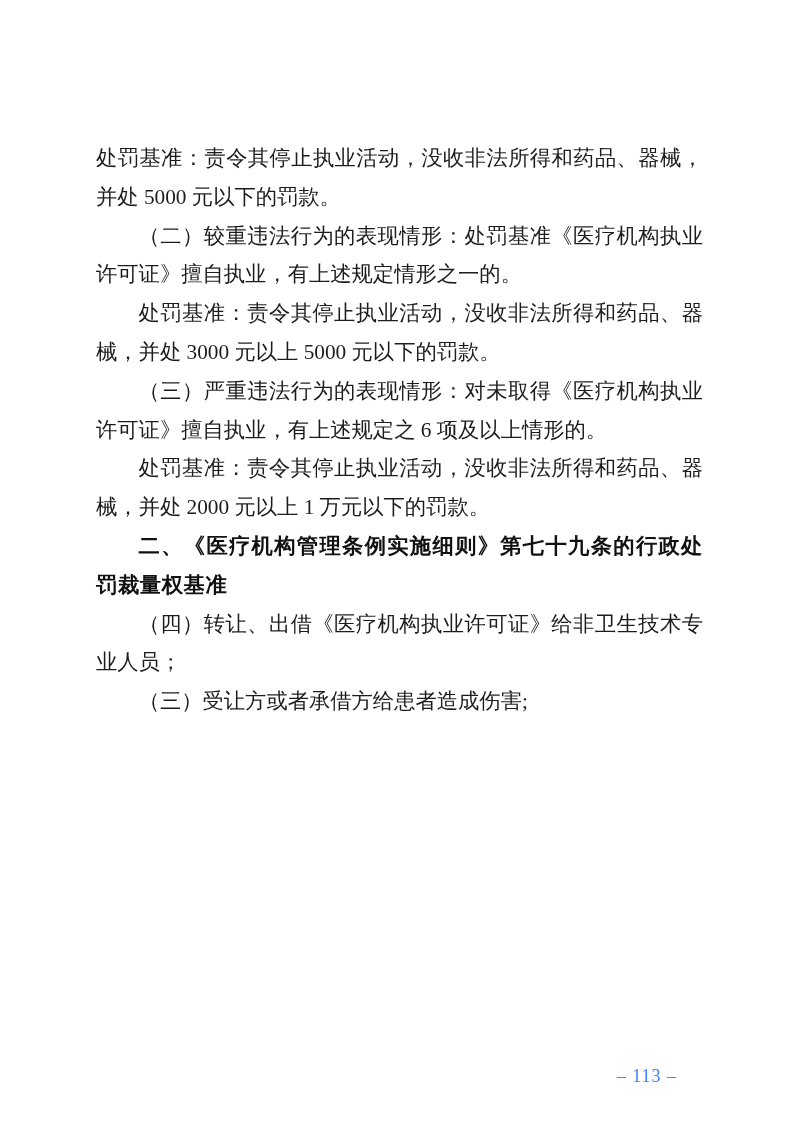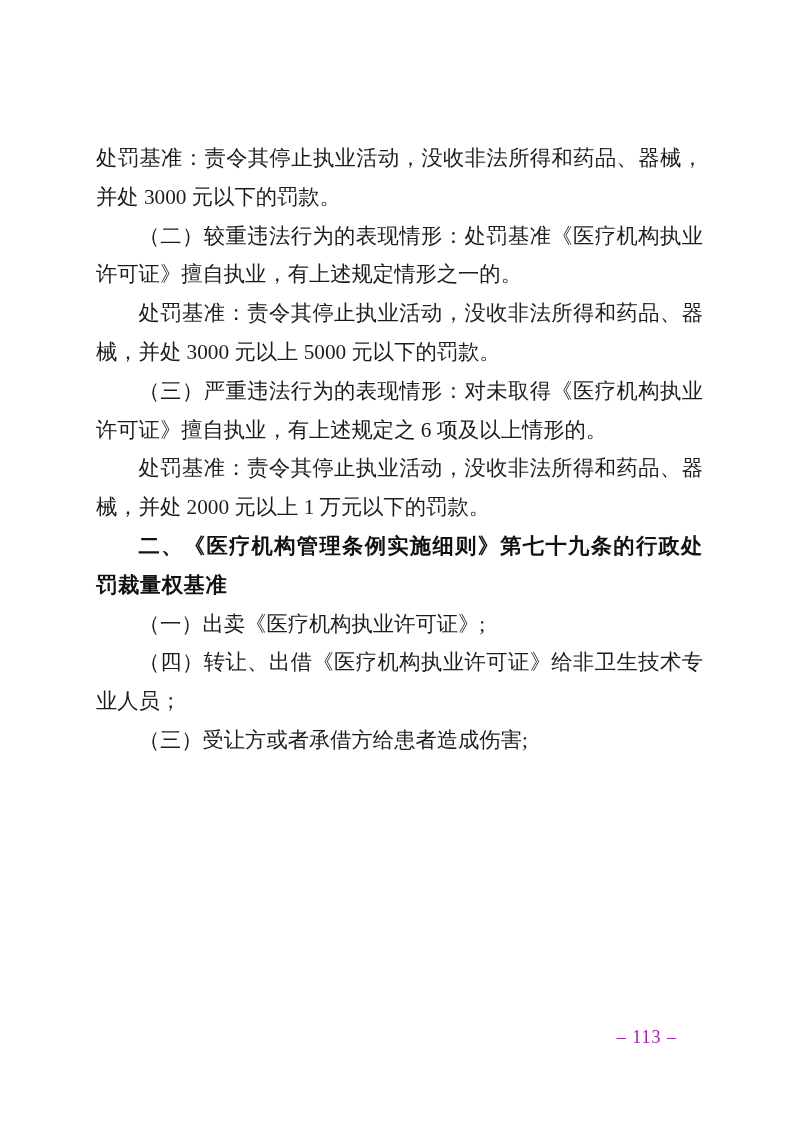--- a/index.html
+++ b/index.html
@@ -35,38 +35,37 @@
     text-indent: 0;
   }
   .content p.heading {
     font-weight: bold;
     font-family: Liberation Sans, sans-serif;
     letter-spacing: 0.6px;
     color: #111111;
   }
   .page-footer {
     position: absolute;
-    top: 1026px;
+    top: 1065px;
     right: 117px;
     font-size: 18px;
     line-height: 22px;
-    color: #a21caf;
+    color: #3b82f6;
     font-family: "Liberation Serif", "DejaVu Serif", serif;
     letter-spacing: 1px;
   }
 </style>
 </head>
 <body>
 
 <div class="page">
   <div class="content">
-    <p class="no-indent">处罚基准：责令其停止执业活动，没收非法所得和药品、器械，并处 3000 元以下的罚款。</p>
+    <p class="no-indent">处罚基准：责令其停止执业活动，没收非法所得和药品、器械，并处 5000 元以下的罚款。</p>
     <p>（二）较重违法行为的表现情形：处罚基准《医疗机构执业许可证》擅自执业，有上述规定情形之一的。</p>
     <p>处罚基准：责令其停止执业活动，没收非法所得和药品、器械，并处 3000 元以上 5000 元以下的罚款。</p>
     <p>（三）严重违法行为的表现情形：对未取得《医疗机构执业许可证》擅自执业，有上述规定之 6 项及以上情形的。</p>
     <p>处罚基准：责令其停止执业活动，没收非法所得和药品、器械，并处 2000 元以上 1 万元以下的罚款。</p>
     <p class="heading">二、《医疗机构管理条例实施细则》第七十九条的行政处罚裁量权基准</p>
-    <p>（一）出卖《医疗机构执业许可证》;</p>
     <p>（四）转让、出借《医疗机构执业许可证》给非卫生技术专业人员；</p>
     <p>（三）受让方或者承借方给患者造成伤害;</p>
   </div>
   <div class="page-footer">– 113 –</div>
 </div>
 
 </body></html>

